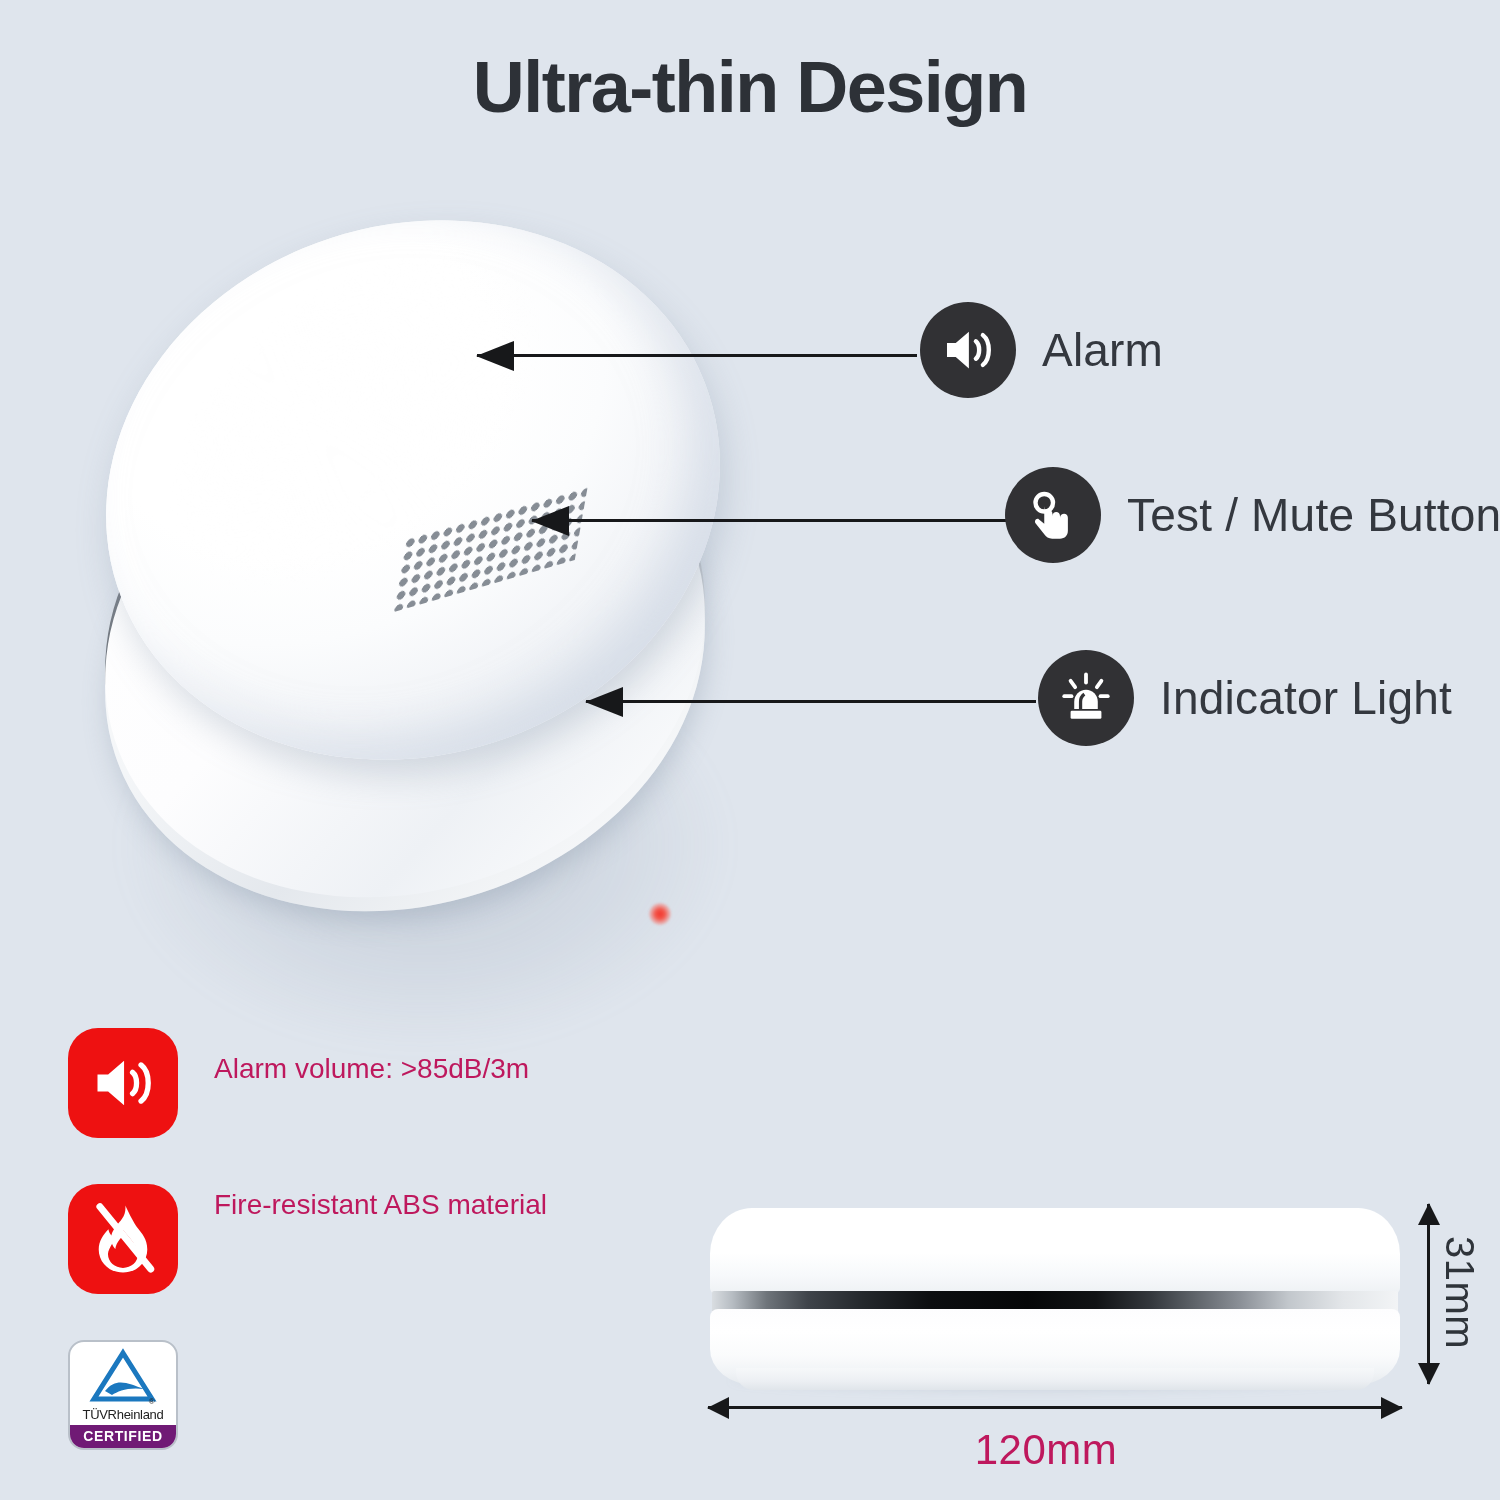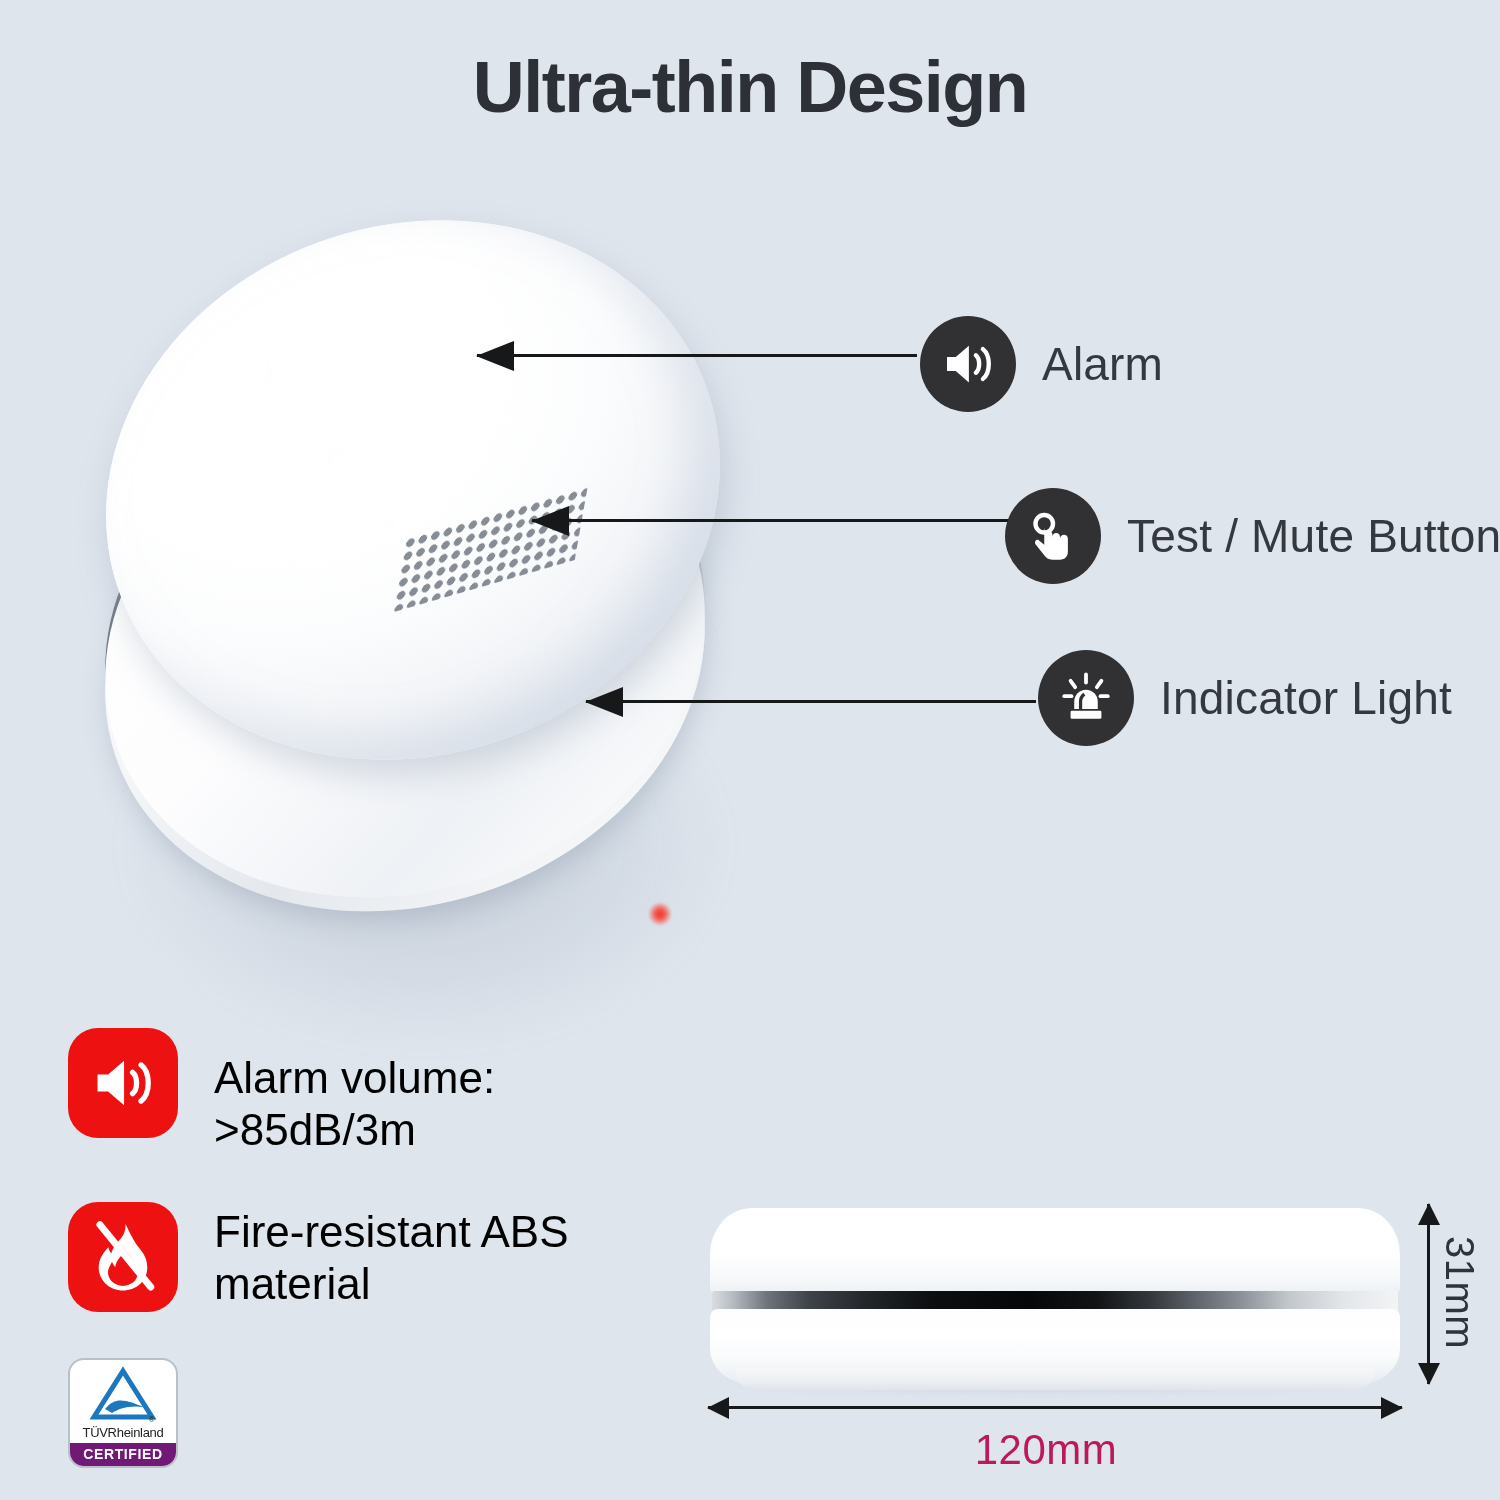--- a/index.html
+++ b/index.html
@@ -201,23 +201,23 @@
     height: 110px;
     min-width: 110px;
     border-radius: 30px;
     background: #ee1111;
     display: flex;
     align-items: center;
     justify-content: center;
   }
   .feature-icon svg { display: block; }
   .feature-text {
-    font-size: 44px;
+    font-size: 28px;
     line-height: 1.18;
-    color: #000000;
+    color: #be185d;
     padding-top: 24px;
     max-width: 470px;
   }
   .feature-text.two-line { padding-top: 4px; }
 
   
   .tuv-badge {
     width: 110px;
     height: 110px;
     min-width: 110px;
@@ -403,32 +403,32 @@
       <div class="disc-top-hl"></div>
     </div>
     <div class="grille"></div>
     <div class="led"></div>
   </div>
 
   <div class="leader" style="left:477px; top:354px; width:440px;"></div>
   <div class="leader" style="left:532px; top:519px; width:485px;"></div>
   <div class="leader" style="left:586px; top:700px; width:450px;"></div>
 
-  <div class="callout" style="left:920px; top:316px;">
+  <div class="callout" style="left:920px; top:302px;">
     <div class="callout-badge">
       <svg width="56" height="56" viewBox="0 0 64 64" aria-hidden="true">
         <path d="M8 24h10L33 11v42L18 40H8z" fill="#ffffff"></path>
         <path d="M41 22c5 4 5 16 0 20" stroke="#ffffff" stroke-width="5" fill="none" stroke-linecap="round"></path>
         <path d="M49 15c9 7 9 27 0 34" stroke="#ffffff" stroke-width="5" fill="none" stroke-linecap="round"></path>
       </svg>
     </div>
     <div class="callout-label">Alarm</div>
   </div>
 
-  <div class="callout" style="left:1005px; top:488px;">
+  <div class="callout" style="left:1005px; top:467px;">
     <div class="callout-badge">
       <svg width="56" height="56" viewBox="0 0 64 64" aria-hidden="true">
         <circle cx="22" cy="18" r="10" fill="none" stroke="#ffffff" stroke-width="5"></circle>
         <path d="M22 22v20l-6-5c-2.5-2-6 1.5-4 4.5L22 54c2 3 5 5 9 5h9c5.5 0 9-3.5 9-9V35c0-2.6-2-4.5-4.3-4.5S40 32.4 40 35v-2c0-2.6-2-4.5-4.3-4.5S31.4 30.4 31.4 33v-2.2c0-2.6-1.9-4.5-4.2-4.5-1.9 0-3.5 1.3-4.1 3.1z" fill="#ffffff"></path>
       </svg>
     </div>
     <div class="callout-label">Test / Mute Button</div>
   </div>
 
   <div class="callout" style="left:1038px; top:650px;text-align:center;">

